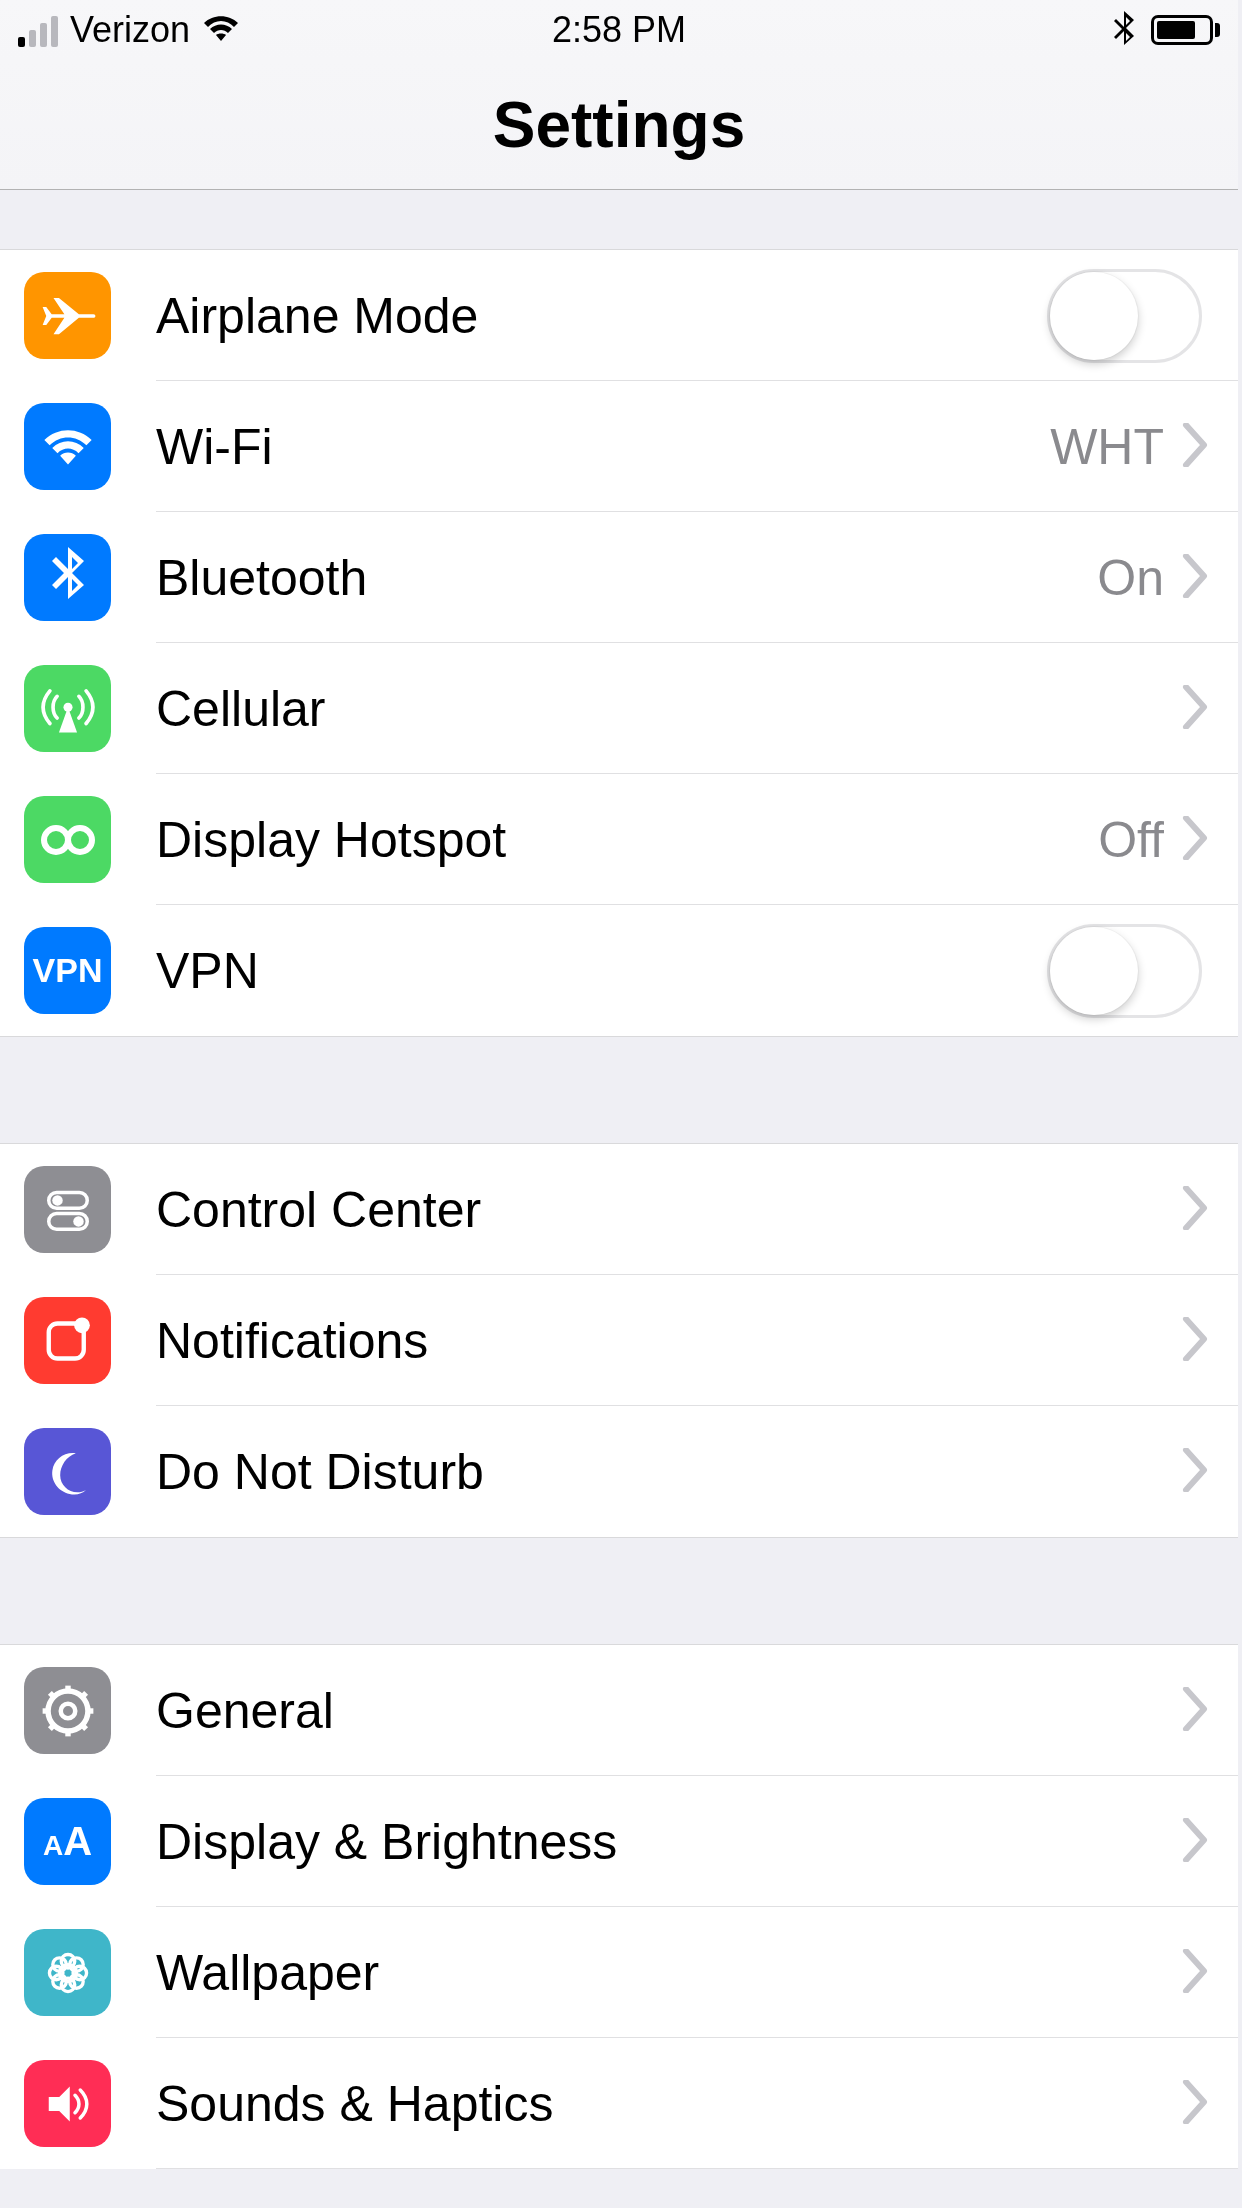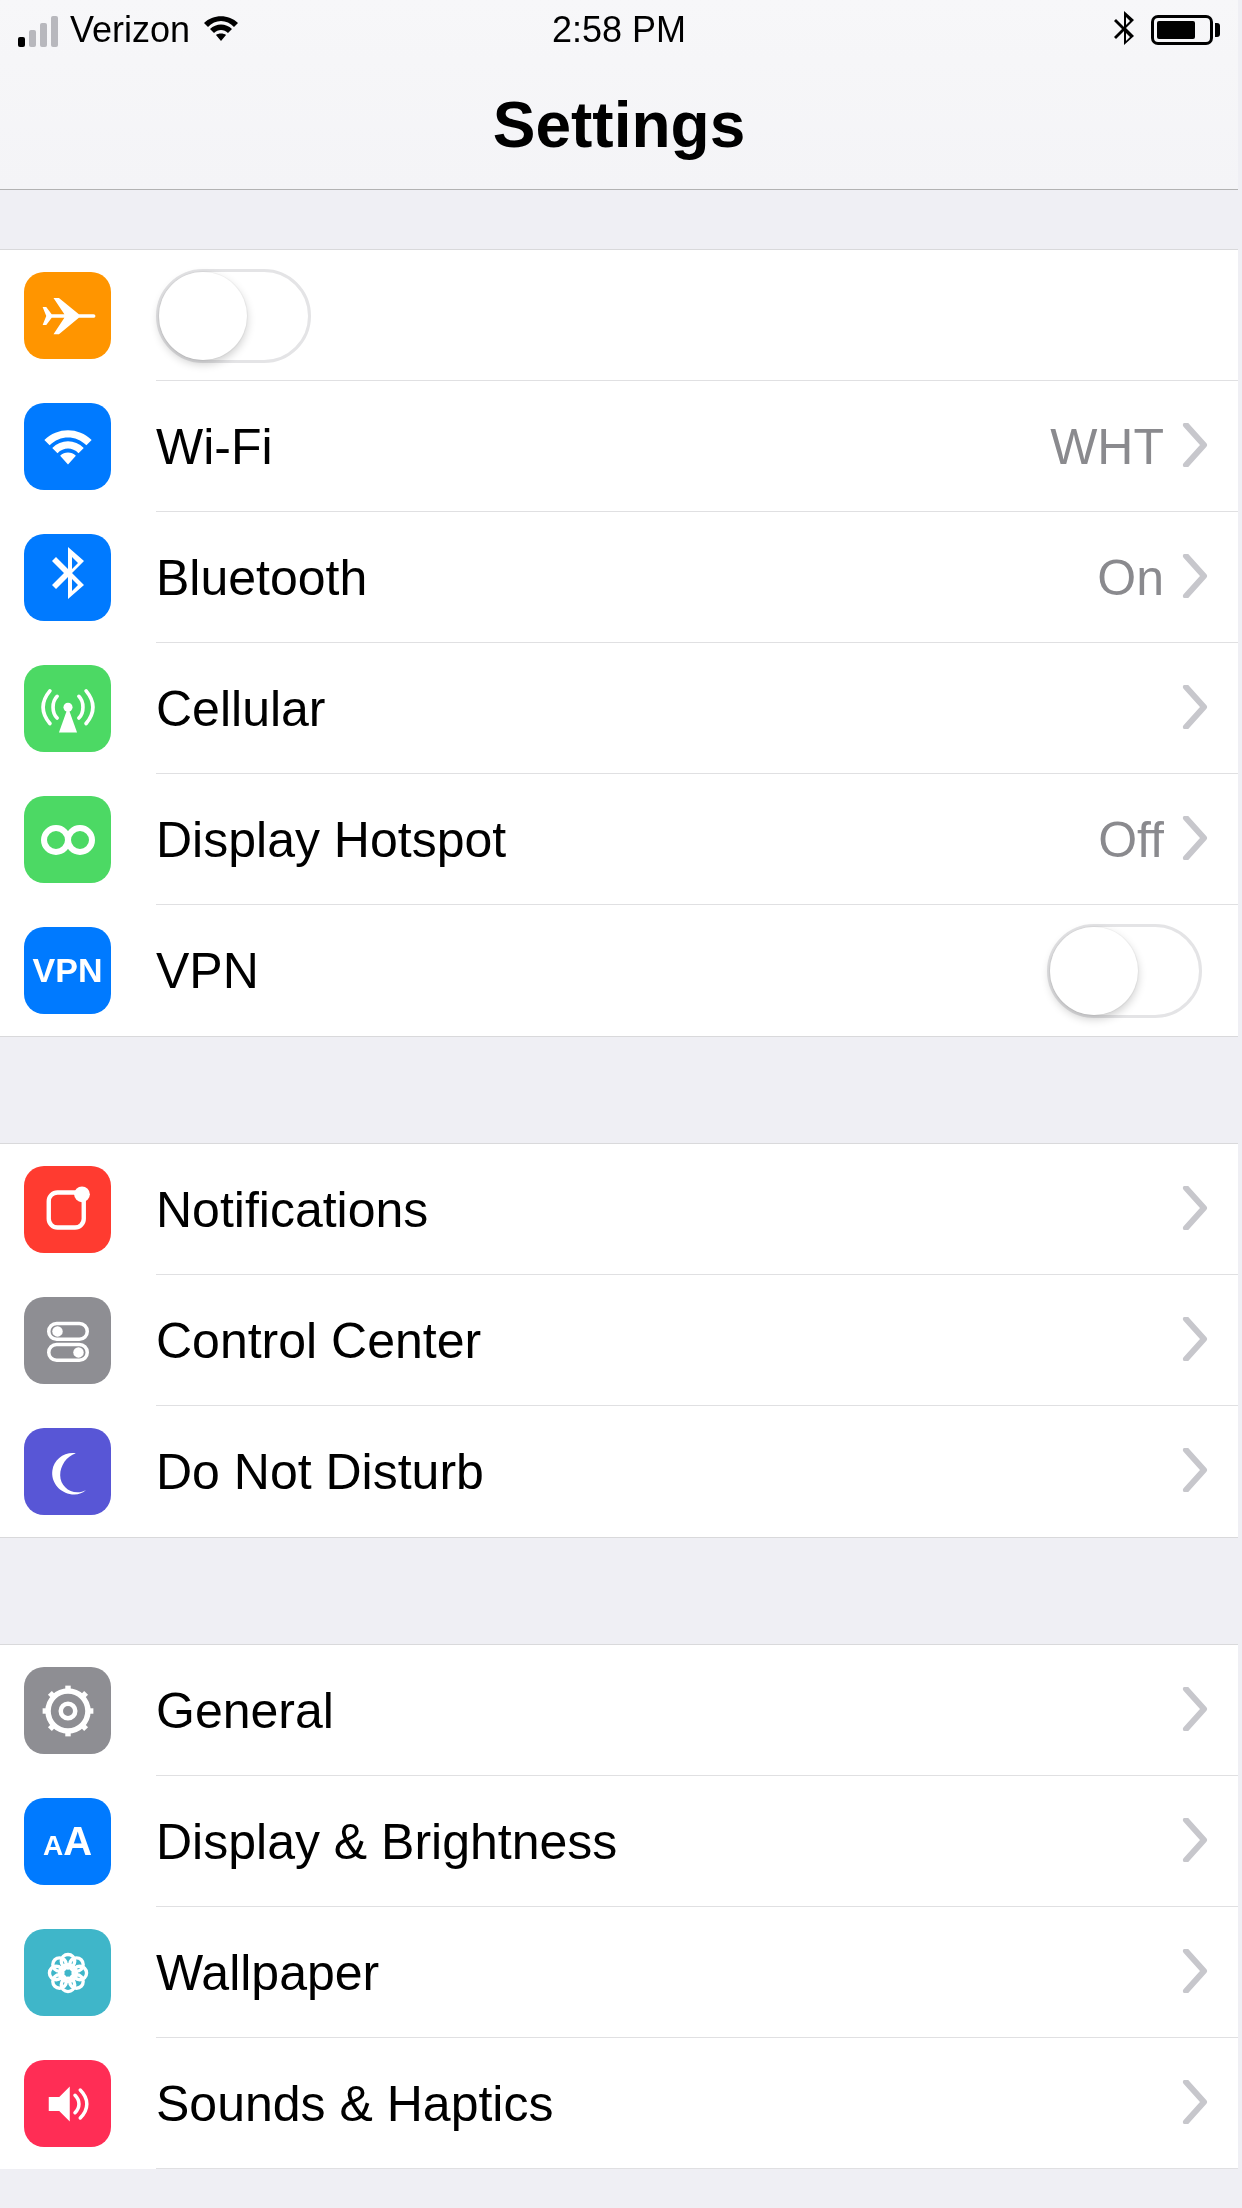--- a/index.html
+++ b/index.html
@@ -178,20 +178,21 @@
   <div class="content">
 
     <div class="group-spacer first"></div>
 
     <div class="row">
       <div class="icon-wrap bg-orange">
         <svg width="58" height="58" viewBox="0 0 64 64">
             <path fill="#fff" d="M60 30 L44 30 L22 12 L16 12 L28 30 L14 30 L8 22 L4 22 L8 32 L4 42 L8 42 L14 34 L28 34 L16 52 L22 52 L44 34 L60 34 C63 34 63 30 60 30 Z"></path>
           </svg>
       </div>
+      <div class="label">Airplane Mode</div>
       <div class="switch">
           <div class="knob"></div>
         </div>
       <div class="row-sep"></div>
     </div>
 
     <div class="row">
       <div class="icon-wrap bg-blue">
         <svg width="56" height="56" viewBox="0 0 64 64">
             <path fill="#fff" d="M32 52 L23 42 C28 37 36 37 41 42 Z M14 33 C24 23 40 23 50 33 L44 39 C37 32 27 32 20 39 Z M5 24 C20 9 44 9 59 24 L53 30 C41 18 23 18 11 30 Z"></path>
@@ -270,45 +271,45 @@
       </div>
       <div class="label">VPN</div>
       <div class="switch">
           <div class="knob"></div>
         </div>
     </div>
 
     <div class="group-spacer-large"></div>
 
     <div class="row">
-      <div class="icon-wrap bg-red">
-        <svg width="56" height="56" viewBox="0 0 64 64">
-            <rect x="10" y="12" width="40" height="40" rx="10" fill="none" stroke="#fff" stroke-width="5"></rect>
-            <circle cx="48" cy="14" r="9" fill="#fff"></circle>
-          </svg>
-      </div>
-      <div class="label">Notifications</div>
-      <div class="chevron">
-        <svg width="26" height="44" viewBox="0 0 26 44">
-            <path d="M4 2 L22 22 L4 42" stroke="#C7C7CC" stroke-width="6" fill="none" stroke-linecap="round" stroke-linejoin="round"></path>
-          </svg>
-      </div>
-      <div class="row-sep"></div>
-    </div>
-
-    <div class="row">
       <div class="icon-wrap bg-gray">
         <svg width="56" height="56" viewBox="0 0 64 64">
           <rect x="10" y="12" width="44" height="18" rx="9" fill="none" stroke="#fff" stroke-width="4"></rect>
             <circle cx="20" cy="21" r="6" fill="#fff"></circle>
           <rect x="10" y="36" width="44" height="18" rx="9" fill="none" stroke="#fff" stroke-width="4"></rect>
             <circle cx="44" cy="45" r="6" fill="#fff"></circle>
         </svg>
       </div>
       <div class="label">Control Center</div>
+      <div class="chevron">
+        <svg width="26" height="44" viewBox="0 0 26 44">
+            <path d="M4 2 L22 22 L4 42" stroke="#C7C7CC" stroke-width="6" fill="none" stroke-linecap="round" stroke-linejoin="round"></path>
+          </svg>
+      </div>
+      <div class="row-sep"></div>
+    </div>
+
+    <div class="row">
+      <div class="icon-wrap bg-red">
+        <svg width="56" height="56" viewBox="0 0 64 64">
+            <rect x="10" y="12" width="40" height="40" rx="10" fill="none" stroke="#fff" stroke-width="5"></rect>
+            <circle cx="48" cy="14" r="9" fill="#fff"></circle>
+          </svg>
+      </div>
+      <div class="label">Notifications</div>
       <div class="chevron">
         <svg width="26" height="44" viewBox="0 0 26 44">
             <path d="M4 2 L22 22 L4 42" stroke="#C7C7CC" stroke-width="6" fill="none" stroke-linecap="round" stroke-linejoin="round"></path>
           </svg>
       </div>
       <div class="row-sep"></div>
     </div>
 
     <div class="row group-last">
       <div class="icon-wrap bg-indigo">

